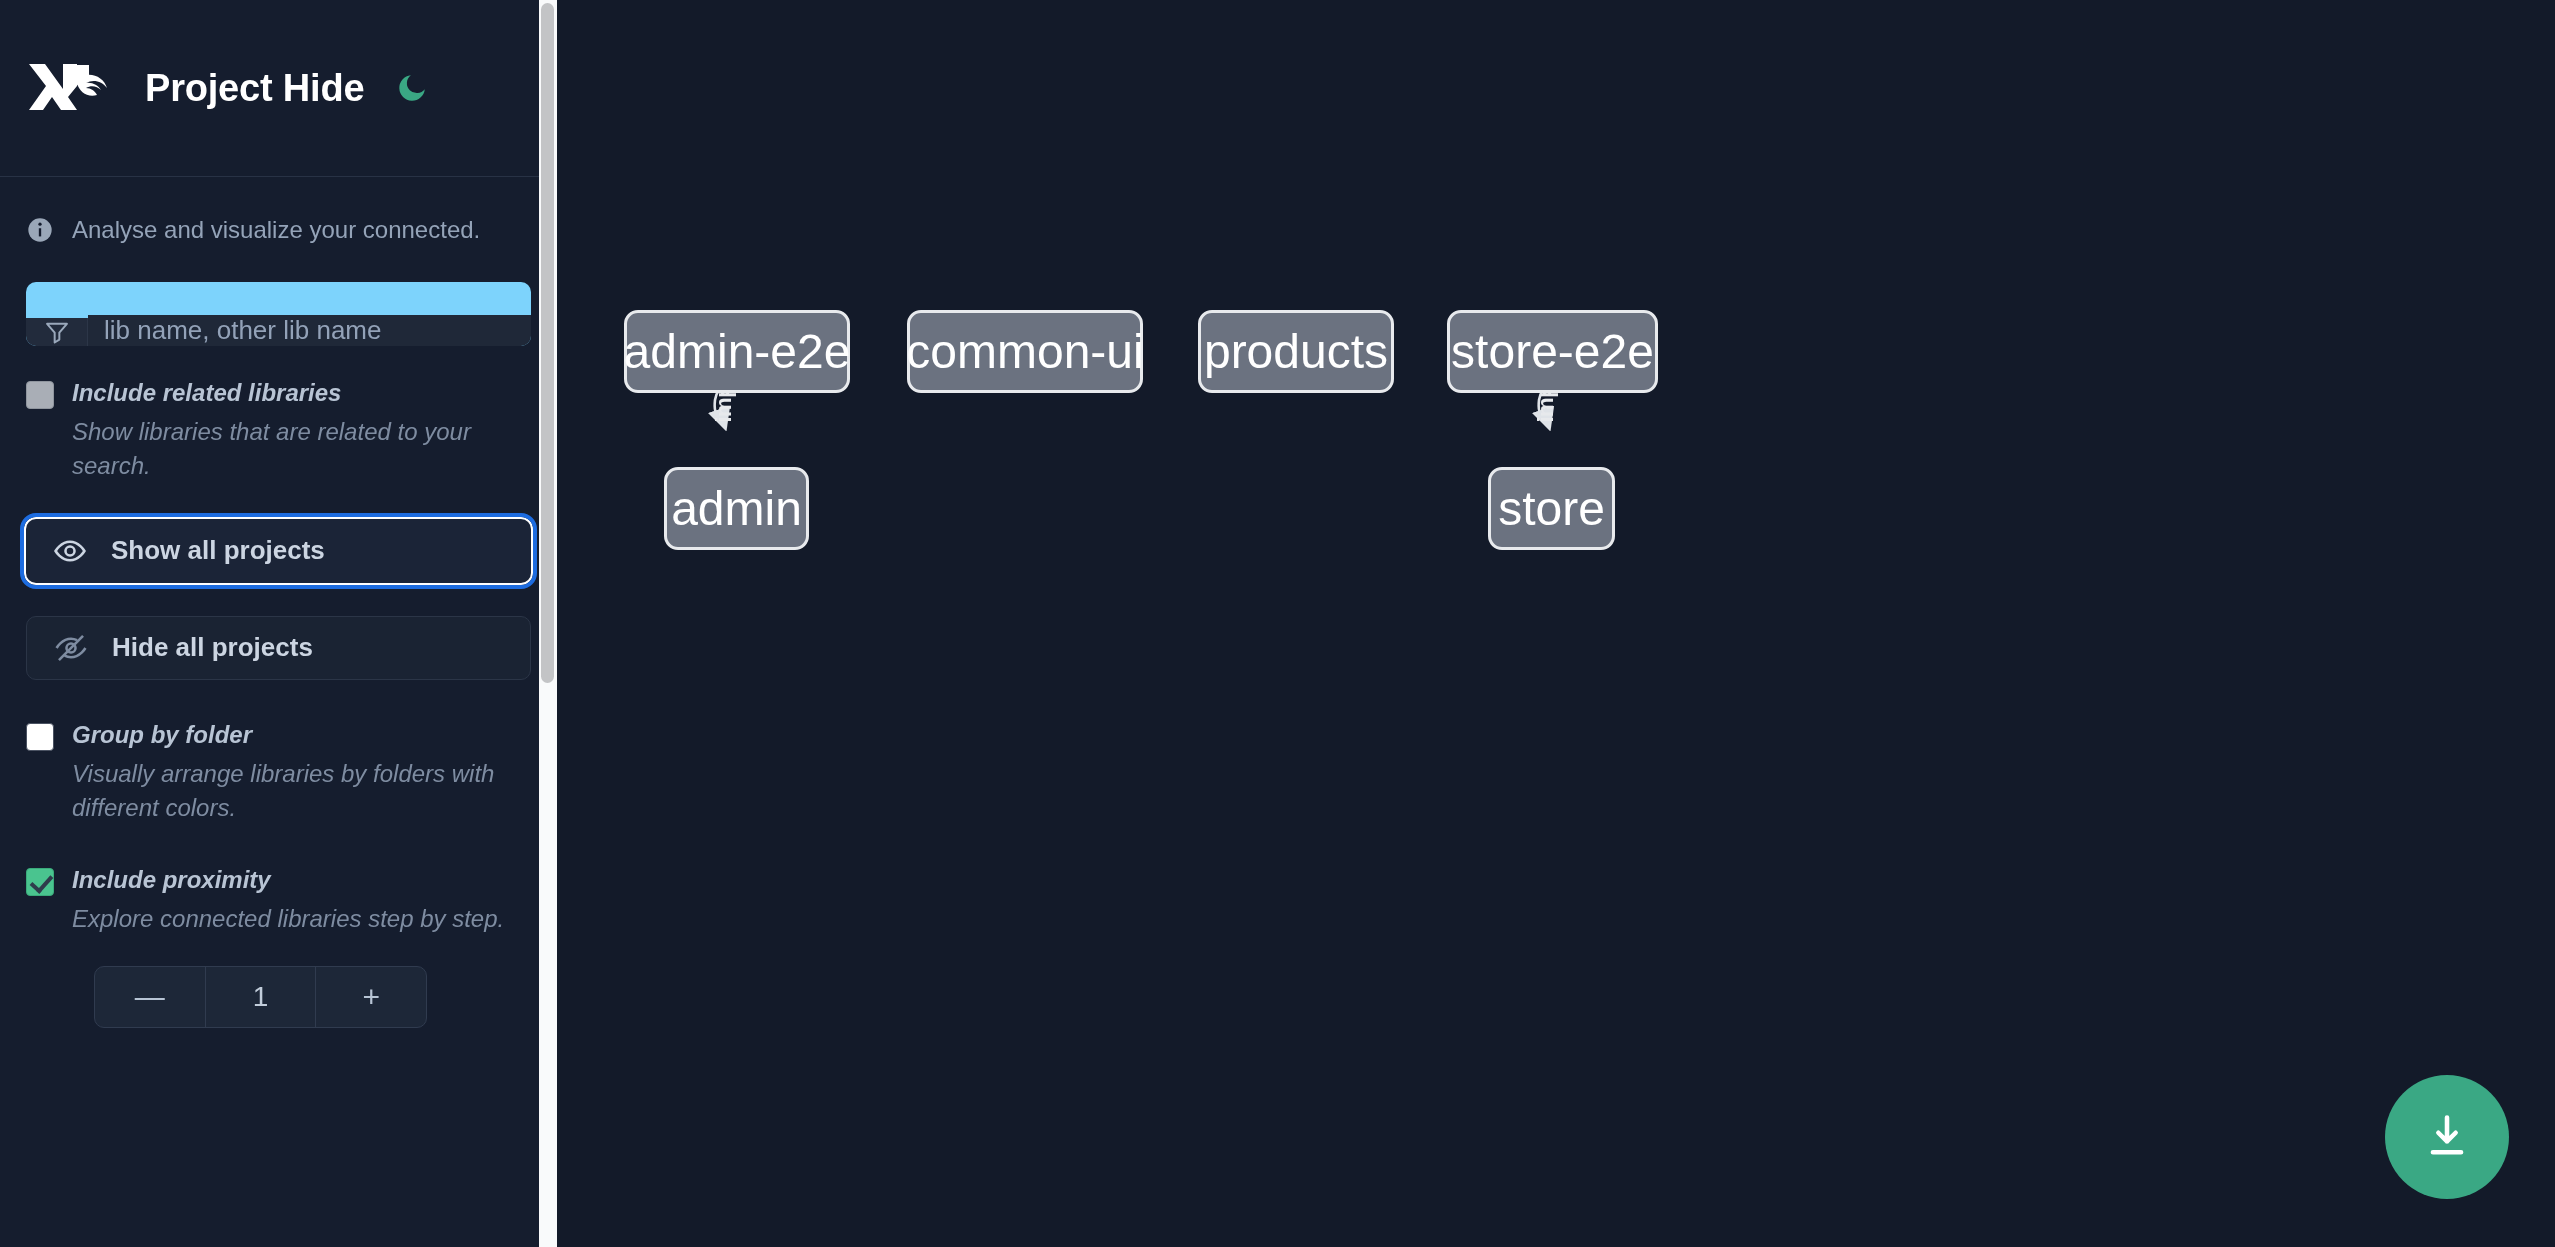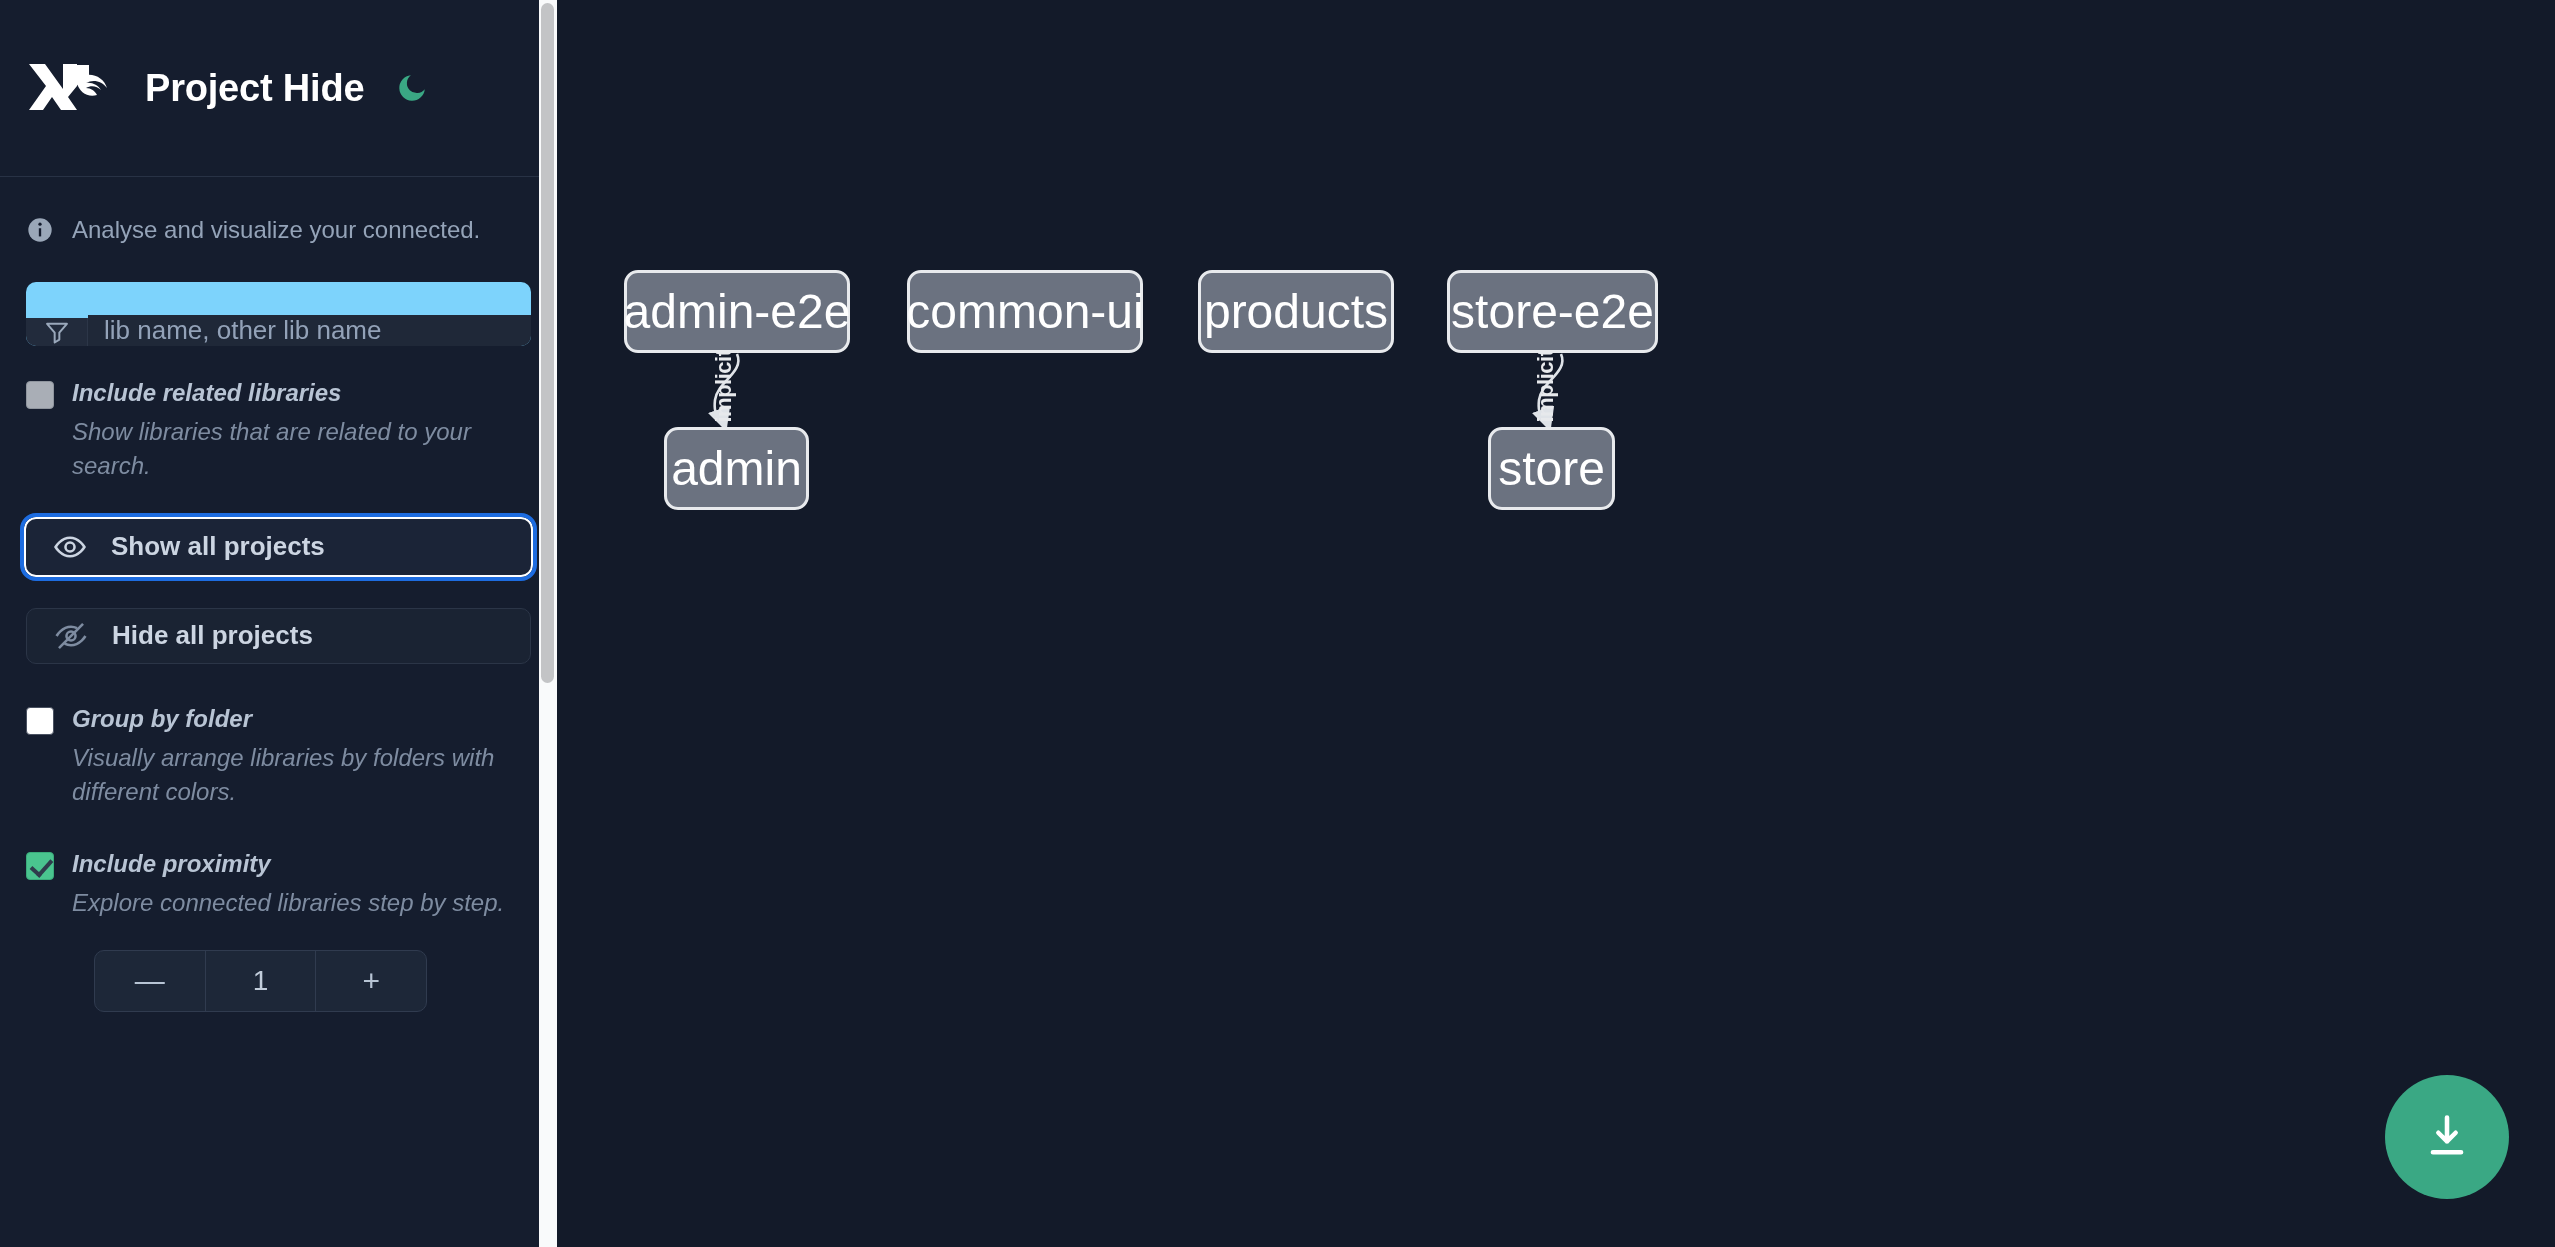--- a/index.html
+++ b/index.html
@@ -147,21 +147,21 @@
     font-size: 24px;
     color: #7e8ca1;
     line-height: 1.42;
     margin-top: 4px;
   }
 
   
   .btn-area { padding: 0 26px; margin-top: 36px; }
   .big-btn {
     width: 100%;
-    height: 56px;
+    height: 64px;
     display: flex;
     align-items: center;
     border-radius: 10px;
     background: #1d263a;
     cursor: pointer;
     padding-left: 26px;
   }
   .big-btn.focused {
     background: #1b2437;
     outline: 4px solid #1d6ce0;
@@ -255,20 +255,21 @@
     border-radius: 14px;
     display: flex;
     align-items: center;
     justify-content: center;
     color: #ffffff;
     font-size: 48px;
     font-weight: 400;
     font-family: "Liberation Sans", sans-serif;
     cursor: pointer;
     white-space: nowrap;
+    margin-top: 40px;
   }
 
   .edge-svg {
     position: absolute;
     left: 0; top: 0;
     width: 100%; height: 100%;
     pointer-events: none;
   }
 
   .edge-label {

